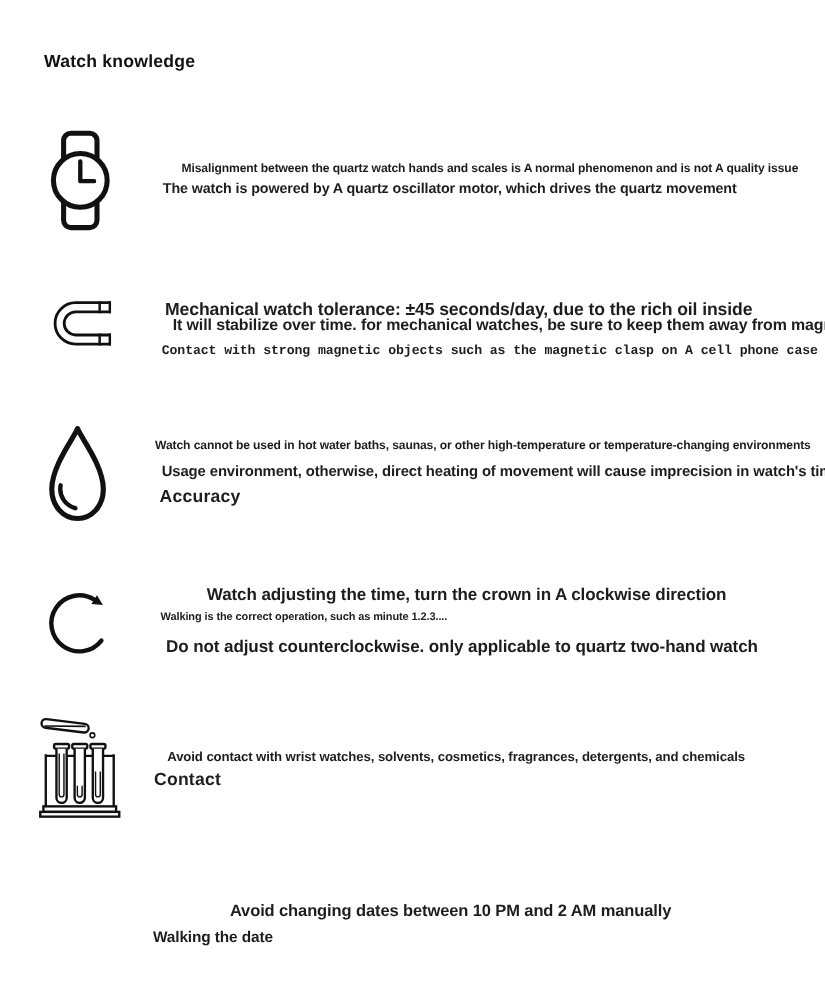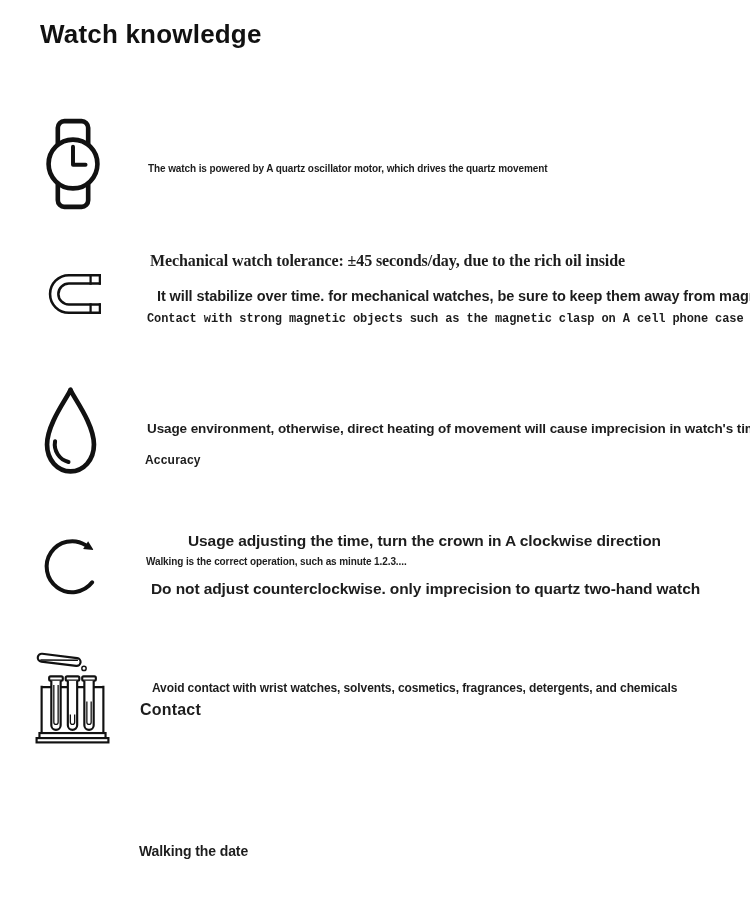--- a/index.html
+++ b/index.html
@@ -4,46 +4,46 @@
 <style>
   :root{
     --text:#1d1d1d;
     --icon:#111111;
     --bg:#ffffff;
   }
   *{margin:0;padding:0;box-sizing:border-box;}
   html,body{width:750px;height:909px;background:var(--bg);
     font-family:"Liberation Sans","DejaVu Sans",sans-serif;overflow:hidden;}
   .page{position:relative;width:750px;height:909px;background:var(--bg);}
-  .title{position:absolute;left:40px;top:19px;font-size:26px;font-weight:700;
+  .title{position:absolute;left:40px;top:48px;font-size:16px;font-weight:700;
     color:#111;letter-spacing:.2px;}
   .t{position:absolute;font-weight:700;color:var(--text);white-space:nowrap;
     letter-spacing:-0.1px;}
   .icon{position:absolute;}
   .icon svg{width:100%;height:100%;display:block;}
 
   
   .i1{left:40px;top:114px;width:66px;height:100px;}
   .i2{left:42px;top:264px;width:64px;height:60px;}
   .i3{left:37px;top:381px;width:67px;height:99px;}
   .i4{left:40px;top:524px;width:67px;height:80px;}
   .i5{left:33px;top:644px;width:79px;height:102px;}
   .i6{left:40px;top:788px;width:64px;height:96px;}
 
   
   .s1-l1{top:147px;left:165px;font-size:11px;}
-  .s1-l2{top:163px;left:148px;font-size:10px;}
+  .s1-l2{top:163px;left:148px;font-size:13px;}
 
-  .s2-l1{top:252px;left:150px;font-size:16px;font-family:Liberation Serif, serif;}
+  .s2-l1{top:273px;left:150px;font-size:16px;}
   .s2-l2{top:288px;left:157px;font-size:14.5px;}
   .s2-l3{top:312px;left:147px;font-size:12px;font-family:Liberation Mono, monospace;}
 
   .s3-l1{top:399px;left:141px;font-size:11px;}
   .s3-l2{top:421px;left:147px;font-size:13.5px;}
-  .s3-l3{top:453px;left:145px;font-size:12px;letter-spacing:.2px;}
+  .s3-l3{top:443px;left:145px;font-size:16px;letter-spacing:.2px;}
 
   .s4-l1{top:532px;left:188px;font-size:15.5px;}
   .s4-l2{top:556px;left:146px;font-size:10px;}
   .s4-l3{top:580px;left:151px;font-size:15.5px;}
 
   .s5-l1{top:681px;left:152px;font-size:12px;}
   .s5-l2{top:701px;left:140px;font-size:16px;letter-spacing:.2px;}
 
   .s6-l1{top:820px;left:209px;font-size:15px;}
   .s6-l2{top:843px;left:139px;font-size:14px;}
@@ -55,51 +55,53 @@
 
   <h1 class="title">Watch knowledge</h1>
 
   <div class="icon i1">
     <svg viewBox="0 0 100 140" fill="none">
       <rect x="27" y="5" width="46" height="130" rx="10" stroke="var(--icon)" stroke-width="7"></rect>
       <circle cx="50" cy="70" r="37" fill="#fff" stroke="var(--icon)" stroke-width="7"></circle>
       <path d="M50 44 L50 71 L69 71" stroke="var(--icon)" stroke-width="6" stroke-linecap="round" stroke-linejoin="round"></path>
     </svg>
   </div>
+  <div class="t s1-l1">Misalignment between the quartz watch hands and scales is A normal phenomenon and is not A quality issue</div>
   <div class="t s1-l2">The watch is powered by A quartz oscillator motor, which drives the quartz movement</div>
 
   <div class="icon i2">
     <svg viewBox="0 0 100 94" fill="none">
       <path d="M92 24 H42 A23 23 0 0 0 42 70 H92" stroke="var(--icon)" stroke-width="17"></path>
       <path d="M92 24 H42 A23 23 0 0 0 42 70 H92" stroke="#fff" stroke-width="9"></path>
       <path d="M90.5 15.5 V32.5 M90.5 61.5 V78.5 M76 15.5 V32.5 M76 61.5 V78.5" stroke="var(--icon)" stroke-width="3.5"></path>
     </svg>
   </div>
   <div class="t s2-l1">Mechanical watch tolerance: ±45 seconds/day, due to the rich oil inside</div>
   <div class="t s2-l2">It will stabilize over time. for mechanical watches, be sure to keep them away from magnets</div>
   <div class="t s2-l3">Contact with strong magnetic objects such as the magnetic clasp on A cell phone case</div>
 
   <div class="icon i3">
     <svg viewBox="0 0 100 140" fill="none">
       <path d="M50 9 C47 19 15 59 15 91 C15 114 30.5 131 50 131 C69.5 131 85 114 85 91 C85 59 53 19 50 9 Z" stroke="var(--icon)" stroke-width="7" stroke-linejoin="round"></path>
       <path d="M27 86 A27 27 0 0 0 47 117" stroke="var(--icon)" stroke-width="6" stroke-linecap="round"></path>
     </svg>
   </div>
+  <div class="t s3-l1">Watch cannot be used in hot water baths, saunas, or other high-temperature or temperature-changing environments</div>
   <div class="t s3-l2">Usage environment, otherwise, direct heating of movement will cause imprecision in watch's timekeeping</div>
   <div class="t s3-l3">Accuracy</div>
 
   <div class="icon i4">
     <svg viewBox="0 0 100 100" fill="none">
       <path d="M68.1 21.8 A38 38 0 1 0 77.9 77.4" stroke="var(--icon)" stroke-width="6" stroke-linecap="round"></path>
       <polygon points="80,29.2 64.4,27.7 71.8,15.9" fill="var(--icon)"></polygon>
     </svg>
   </div>
-  <div class="t s4-l1">Usage adjusting the time, turn the crown in A clockwise direction</div>
+  <div class="t s4-l1">Watch adjusting the time, turn the crown in A clockwise direction</div>
   <div class="t s4-l2">Walking is the correct operation, such as minute 1.2.3....</div>
-  <div class="t s4-l3">Do not adjust counterclockwise. only imprecision to quartz two-hand watch</div>
+  <div class="t s4-l3">Do not adjust counterclockwise. only applicable to quartz two-hand watch</div>
 
   <div class="icon i5">
     <svg viewBox="0 0 110 142" fill="none">
       <g transform="rotate(7 40 26)">
         <rect x="6" y="17" width="60" height="11" rx="5.5" fill="#fff" stroke="var(--icon)" stroke-width="3"></rect>
         <line x1="10" y1="26" x2="62" y2="20" stroke="var(--icon)" stroke-width="2"></line>
       </g>
       <circle cx="71" cy="34" r="3" fill="#fff" stroke="var(--icon)" stroke-width="2"></circle>
       <line x1="12" y1="60" x2="98" y2="60" stroke="var(--icon)" stroke-width="3"></line>
 
@@ -116,15 +118,16 @@
       <path d="M75 80 V109 A3 3 0 0 0 81 109 V80" stroke="var(--icon)" stroke-width="1.8"></path>
 
       <path d="M12 58 V124 M98 58 V124" stroke="var(--icon)" stroke-width="3"></path>
       <rect x="9" y="124" width="92" height="7" fill="#fff" stroke="var(--icon)" stroke-width="3"></rect>
       <rect x="5" y="131" width="100" height="6" fill="#fff" stroke="var(--icon)" stroke-width="3"></rect>
     </svg>
   </div>
   <div class="t s5-l1">Avoid contact with wrist watches, solvents, cosmetics, fragrances, detergents, and chemicals</div>
   <div class="t s5-l2">Contact</div>
 
+  <div class="t s6-l1">Avoid changing dates between 10 PM and 2 AM manually</div>
   <div class="t s6-l2">Walking the date</div>
 
 </div>
 
 </body></html>

